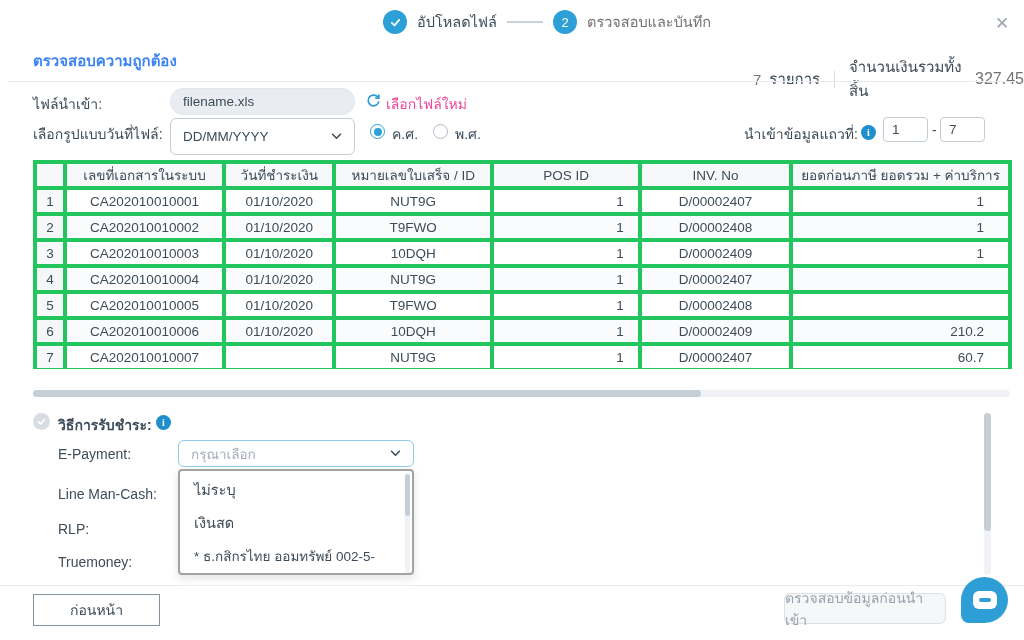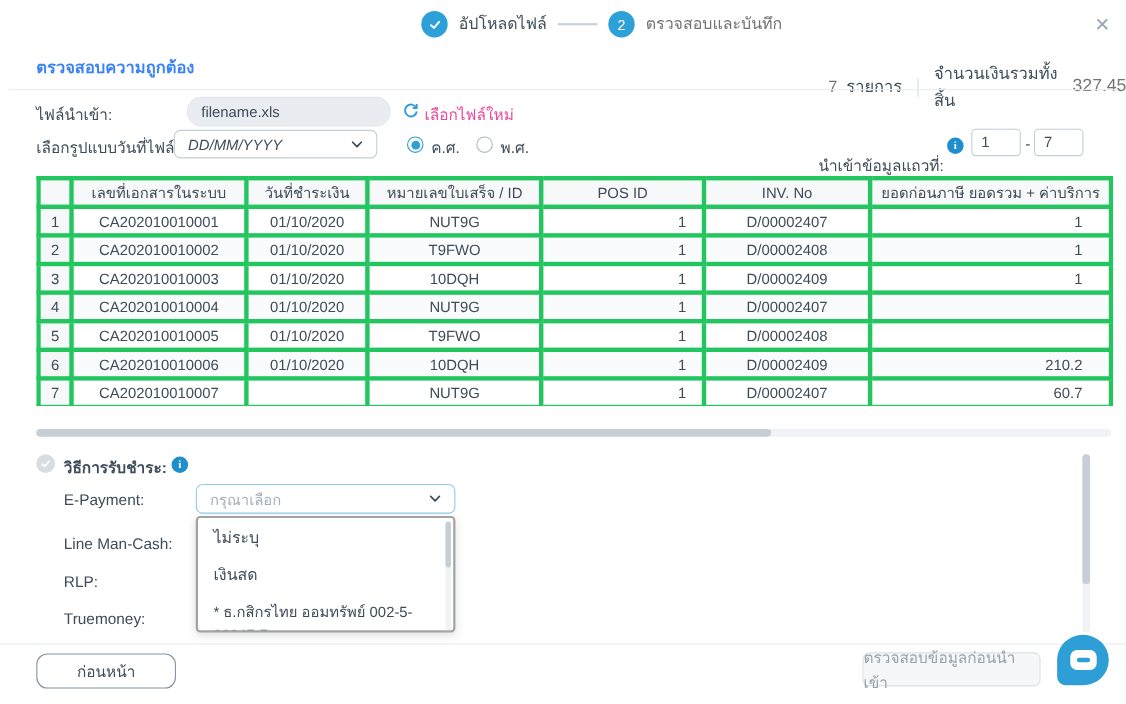--- a/index.html
+++ b/index.html
@@ -62,21 +62,21 @@
     display:flex; align-items:center; justify-content:center; }
   .epay-select { background:#fff; border:1px solid #8fcdee; border-radius:6px; padding:0 12px;
     display:flex; align-items:center; justify-content:space-between; font-size:13.5px; }
   .placeholder { color:#a5aeb8; }
   .dd-panel { background:#fff; border:2px solid #a3a3a3; border-radius:4px;
     box-shadow:0 3px 8px rgba(40,50,60,.14); overflow:hidden; }
   .dd-opt { padding:6px 14px; font-size:14.5px; color:#3e4c59; line-height:21px; cursor:pointer; }
   .dd-group { padding:2px 14px; font-size:11.5px; color:#8995a1; background:#f3f6f8; line-height:15px; }
 
   
-  .btn-outline { background:#fff; border:1px solid #8494a3; border-radius:10px;
+  .btn-outline { background:#fff; border:1px solid #8494a3; border-radius:0;
     font-size:14px; color:#3e4c59; display:flex; align-items:center; justify-content:center; cursor:pointer; }
   .btn-disabled { background:#f6f7f8; border:1px solid #dde1e5; border-radius:6px;
     font-size:14px; color:#98a2ad; display:flex; align-items:center; justify-content:center; }
   .chat-bubble { background:#2e9fd6; border-radius:50% 50% 50% 8px;
     display:flex; align-items:center; justify-content:center; cursor:pointer; }
   .chat-inner { width:24px; height:18px; background:#fff; border-radius:6px;
     display:flex; align-items:center; justify-content:center; }
   .chat-line { width:12px; height:4px; background:#2e9fd6; border-radius:2px; }
 </style>
 </head>
@@ -116,34 +116,34 @@
   </div>
   <div class="ab" style="left:365px; top:92px;">
     <svg width="16" height="16" viewBox="0 0 16 16">
       <path d="M13.8 2.6 v3.6 h-3.6" fill="none" stroke="#2d9cdb" stroke-width="1.7"></path>
       <path d="M13.4 6 A5.4 5.4 0 1 0 13.9 9.4" fill="none" stroke="#2d9cdb" stroke-width="1.7"></path>
     </svg>
   </div>
   <div class="ab link-blue" style="left:386px; top:93px;">เลือกไฟล์ใหม่</div>
 
   <div class="ab lbl" style="left:33px; top:123px;">เลือกรูปแบบวันที่ไฟล์:</div>
-  <div class="ab select-box" style="left:158px; top:118px; width:185px; height:26px;font-style:italic;">
+  <div class="ab select-box" style="left:170px; top:118px; width:185px; height:37px;">
     <span>DD/MM/YYYY</span>
     <svg width="11" height="7" viewBox="0 0 12 8">
       <path d="M1.5 1.5 L6 6 L10.5 1.5" fill="none" stroke="#3e4c59" stroke-width="1.8" stroke-linecap="round" stroke-linejoin="round"></path>
     </svg>
   </div>
   <span class="ab radio sel" style="left:370px; top:124px;">
       <span class="dot"></span>
     </span>
   <div class="ab lbl" style="left:392px; top:123px;">ค.ศ.</div>
   <span class="ab radio" style="left:433px; top:124px;"></span>
   <div class="ab lbl" style="left:455px; top:123px;">พ.ศ.</div>
 
-  <div class="ab lbl" style="left:744px; top:123px;margin-top:16px;">นำเข้าข้อมูลแถวที่:</div>
+  <div class="ab lbl" style="left:744px; top:123px;">นำเข้าข้อมูลแถวที่:</div>
   <span class="ab info-badge" style="left:861px; top:125px;">i</span>
   <div class="ab mini-input" style="left:883px; top:117px; width:45px; height:25px;">1</div>
   <div class="ab lbl" style="left:932px; top:122px;">-</div>
   <div class="ab mini-input" style="left:940px; top:117px; width:45px; height:25px;">7</div>
 
   <div class="ab tbl-wrap" style="left:33px; top:160px; width:979px; height:209px;">
     <table>
       <colgroup>
           <col class="c0">
           <col class="c1">

